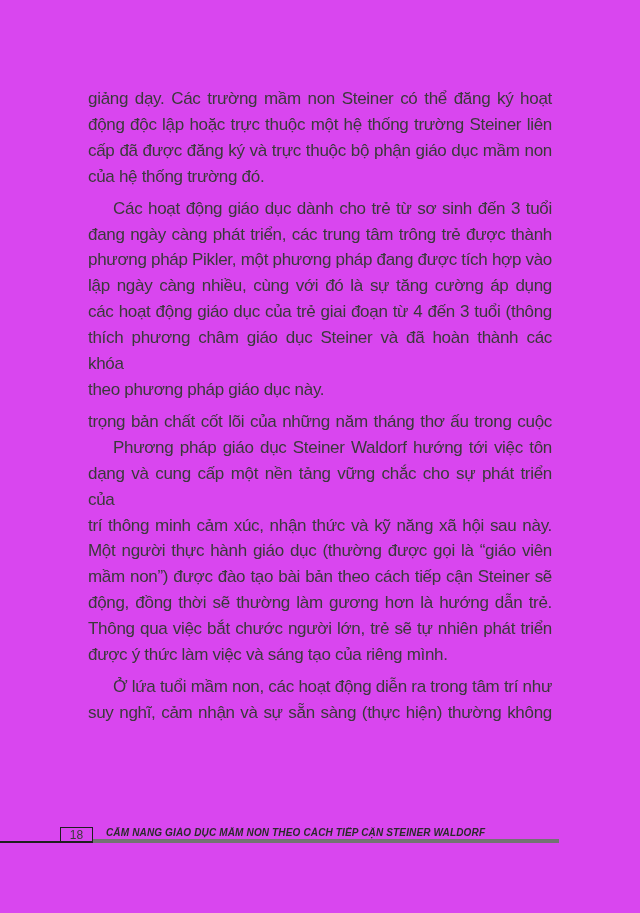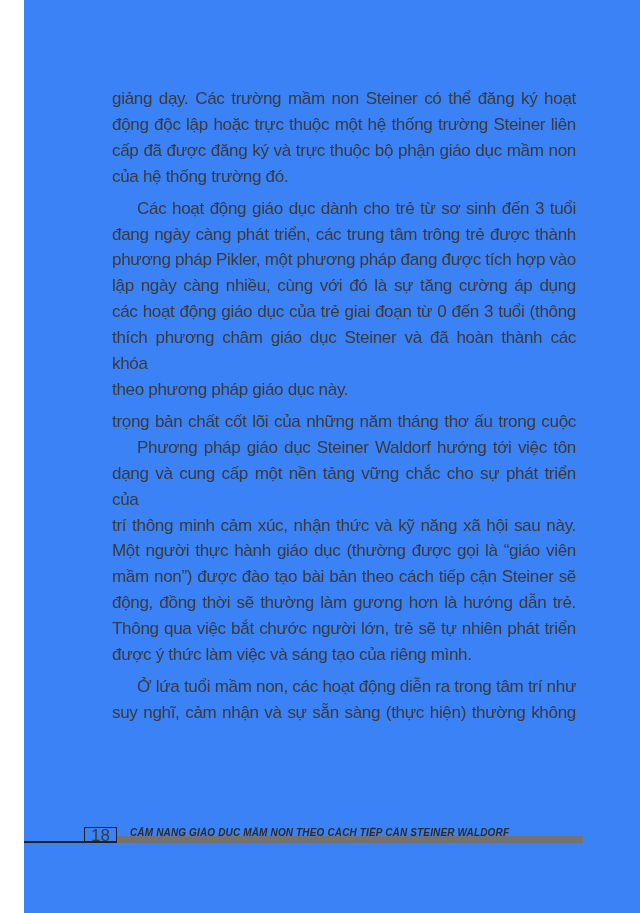--- a/index.html
+++ b/index.html
@@ -10,22 +10,21 @@
   body {
     width: 640px;
     height: 913px;
     position: relative;
     overflow: hidden;
     font-family: "Liberation Sans", "DejaVu Sans", sans-serif;
   }
   .book-page {
     position: absolute;
     inset: 0;
-    background: #3b82f6;
-    margin-left: 24px;
+    background: #d946ef;
   }
   .text-block {
     position: absolute;
     left: 88px;
     top: 86px;
     width: 464px;
   }
   .paragraph { margin: 0; }
   .paragraph + .paragraph { margin-top: 6px; }
   .line {
@@ -56,31 +55,31 @@
   .page-number-box {
     width: 33px;
     box-sizing: border-box;
     border: 1.5px solid #1f1f1f;
     border-bottom-width: 2px;
     display: flex;
     align-items: center;
     justify-content: center;
   }
   .page-number {
-    font-size: 17px;
+    font-size: 12px;
     color: #3a3a3a;
     line-height: 1;
     padding-top: 1px;
     text-align: right;
   }
   .footer-title-rule {
     flex: 1;
-    border-bottom: 7px solid #737373;
+    border-bottom: 4px solid #737373;
     display: flex;
-    align-items: flex-start;
+    align-items: center;
     padding: 0 0 1px 13px;
     overflow: hidden;
   }
   .running-title {
     font-style: italic;
     font-weight: bold;
     font-size: 10px;
     letter-spacing: 0.15px;
     color: #2b2b2b;
     white-space: nowrap;
@@ -96,21 +95,21 @@
         <div class="line">giảng dạy. Các trường mầm non Steiner có thể đăng ký hoạt</div>
         <div class="line">động độc lập hoặc trực thuộc một hệ thống trường Steiner liên</div>
         <div class="line">cấp đã được đăng ký và trực thuộc bộ phận giáo dục mầm non</div>
         <div class="line last-left">của hệ thống trường đó.</div>
       </div>
       <div class="paragraph">
         <div class="line indent-first">Các hoạt động giáo dục dành cho trẻ từ sơ sinh đến 3 tuổi</div>
         <div class="line">đang ngày càng phát triển, các trung tâm trông trẻ được thành</div>
         <div class="line">phương pháp Pikler, một phương pháp đang được tích hợp vào</div>
         <div class="line">lập ngày càng nhiều, cùng với đó là sự tăng cường áp dụng</div>
-        <div class="line">các hoạt động giáo dục của trẻ giai đoạn từ 0 đến 3 tuổi (thông</div>
+        <div class="line">các hoạt động giáo dục của trẻ giai đoạn từ 4 đến 3 tuổi (thông</div>
         <div class="line">thích phương châm giáo dục Steiner và đã hoàn thành các khóa</div>
         <div class="line last-left">theo phương pháp giáo dục này.</div>
       </div>
       <div class="paragraph">
         <div class="line">trọng bản chất cốt lõi của những năm tháng thơ ấu trong cuộc</div>
         <div class="line indent-first">Phương pháp giáo dục Steiner Waldorf hướng tới việc tôn</div>
         <div class="line">dạng và cung cấp một nền tảng vững chắc cho sự phát triển của</div>
         <div class="line">trí thông minh cảm xúc, nhận thức và kỹ năng xã hội sau này.</div>
         <div class="line">Một người thực hành giáo dục (thường được gọi là “giáo viên</div>
         <div class="line">mầm non”) được đào tạo bài bản theo cách tiếp cận Steiner sẽ</div>

